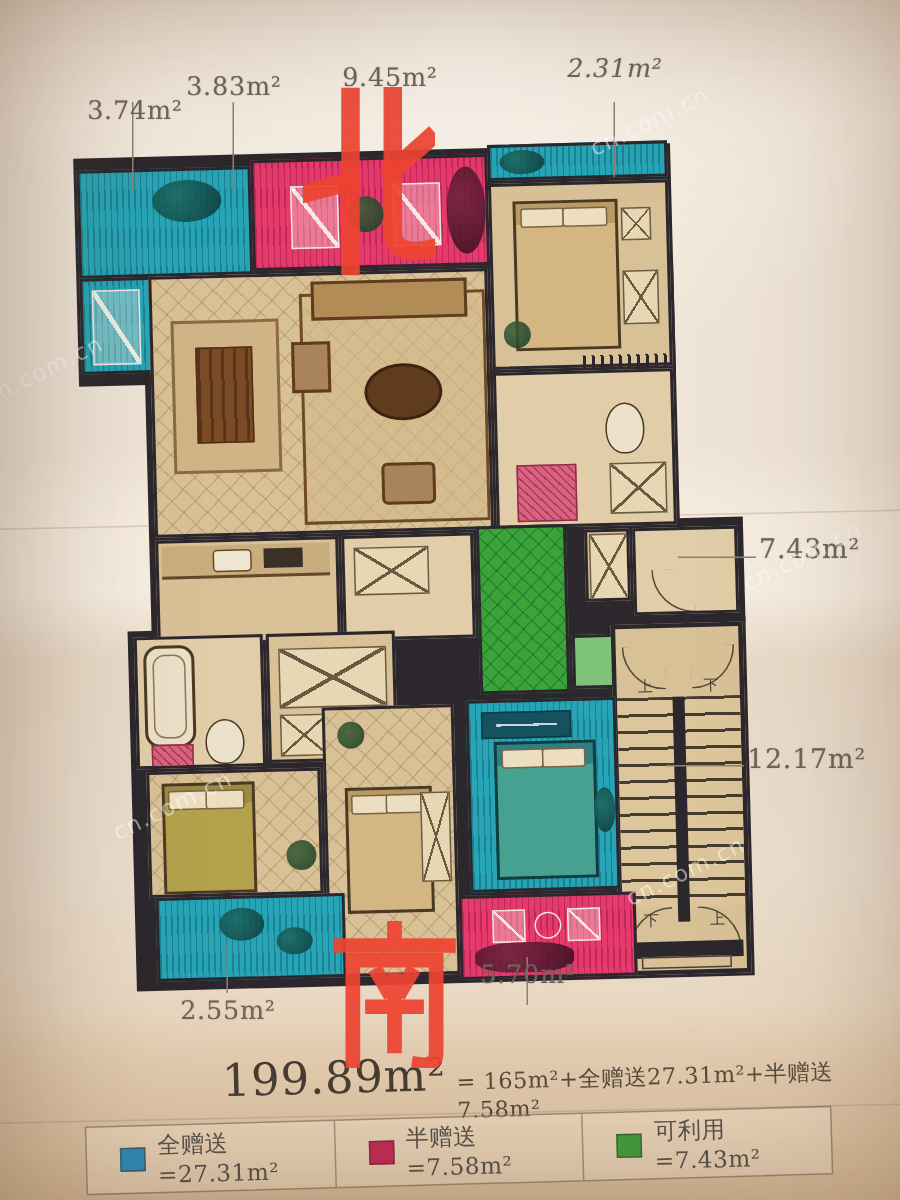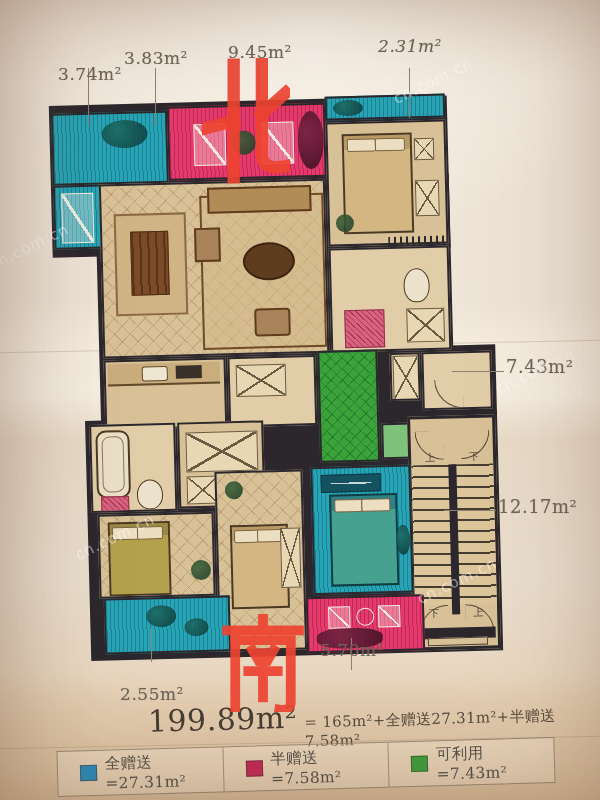--- a/index.html
+++ b/index.html
@@ -81,21 +81,21 @@
 
 <div class="seam" style="top:346px;"></div>
 <div class="seam" style="top:742px;"></div>
 
 <div class="mlabel" style="left:52px;top:64px;width:76px;">3.74m²</div>
 <div class="mlabel" style="left:118px;top:48px;width:76px;">3.83m²</div>
 <div class="mlabel" style="left:218px;top:42px;width:84px;">9.45m²</div>
 <div class="mlabel" style="left:368px;top:36px;width:84px;font-style:italic;">2.31m²</div>
 <div class="mlabel" style="left:506px;top:356px;font-size:18px;">7.43m²</div>
 <div class="mlabel" style="left:498px;top:496px;font-size:18px;">12.17m²</div>
-<div class="mlabel" style="left:112px;top:664px;width:80px;margin-top:20px;">2.55m²</div>
+<div class="mlabel" style="left:112px;top:664px;width:80px;">2.55m²</div>
 <div class="mlabel" style="left:312px;top:640px;width:80px;">5.70m²</div>
 <div class="leader" style="left:88px;top:68px;width:1px;height:58px;"></div>
 <div class="leader" style="left:155px;top:68px;width:1px;height:58px;"></div>
 <div class="leader" style="left:258px;top:62px;width:1px;height:50px;"></div>
 <div class="leader" style="left:409px;top:68px;width:1px;height:50px;"></div>
 <div class="leader" style="left:452px;top:371px;width:52px;height:1px;"></div>
 <div class="leader" style="left:444px;top:510px;width:52px;height:1px;"></div>
 <div class="leader" style="left:151px;top:628px;width:1px;height:34px;"></div>
 <div class="leader" style="left:351px;top:638px;width:1px;height:32px;"></div>
 

